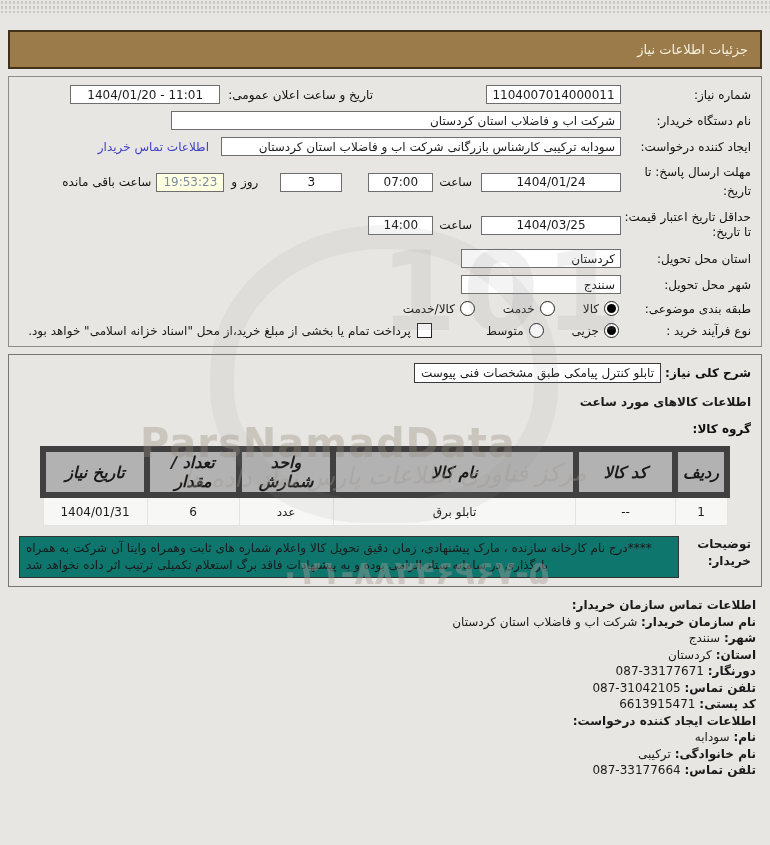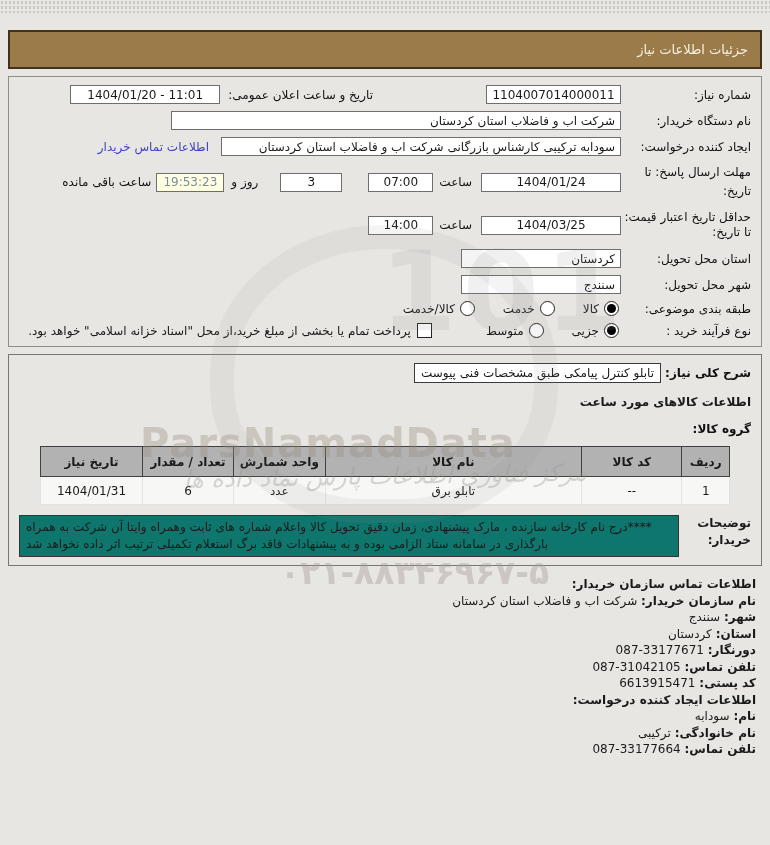--- a/index.html
+++ b/index.html
@@ -19,21 +19,21 @@
   .cd{background:#ffffe1;color:#7b8ba3;}
   .link{color:#4040c8;cursor:pointer;}
   .radio{width:13px;height:13px;border:1px solid #222;border-radius:50%;background:#fff;display:inline-block;position:relative;margin-left:5px;flex:0 0 13px;}
   .radio.on::after{content:"";position:absolute;left:2px;top:2px;right:2px;bottom:2px;background:#000;border-radius:50%;}
   .cb{width:13px;height:13px;border:1px solid #222;background:#fff;display:inline-block;margin-left:6px;flex:0 0 13px;}
   .opt{display:flex;align-items:center;margin-left:28px;}
   .opt:last-child{margin-left:0;}
   .vbox{border:1px solid #3a3a3a;background:#fff;padding:2px 6px;display:inline-block;}
   .sec2-title{font-weight:bold;margin:12px 0 13px 0;}
   table.goods{border-collapse:collapse;margin:4px auto 10px auto;width:690px;border:1px solid #8a8a8a;}
-  table.goods th{background:#b2b2b2;font-weight:bold;height:27px;border:1px solid #404040;font-size:12px;}
+  table.goods th{background:#b2b2b2;font-weight:bold;height:27px;border:6px solid #404040;font-size:16px;font-style:italic;}
   table.goods td{background:#f7f7f5;height:25px;text-align:center;border:1px solid #e3e3e1;font-size:12px;}
   .notes-row{display:flex;align-items:flex-start;margin-top:2px;}
   .notes-lbl{width:72px;flex:0 0 72px;font-weight:bold;line-height:17px;}
   .notes-box{border:1px solid #333;background:#0f766e;flex:1;min-height:40px;padding:3px 6px;box-sizing:border-box;text-align:left;line-height:17px;}
   .contact{margin:10px 14px 0 14px;text-align:right;line-height:16.5px;position:relative;z-index:2;}
   .cline b{font-weight:bold;}
   
   .wm{position:absolute;pointer-events:none;z-index:3;}
   .wm-ring{left:210px;top:225px;width:300px;height:250px;border:24px solid rgba(150,150,148,0.10);border-radius:50% 50% 45% 45%;}
   .wm-101{left:380px;top:228px;font-size:110px;font-weight:bold;color:rgba(150,150,148,0.14);letter-spacing:6px;direction:ltr;}

